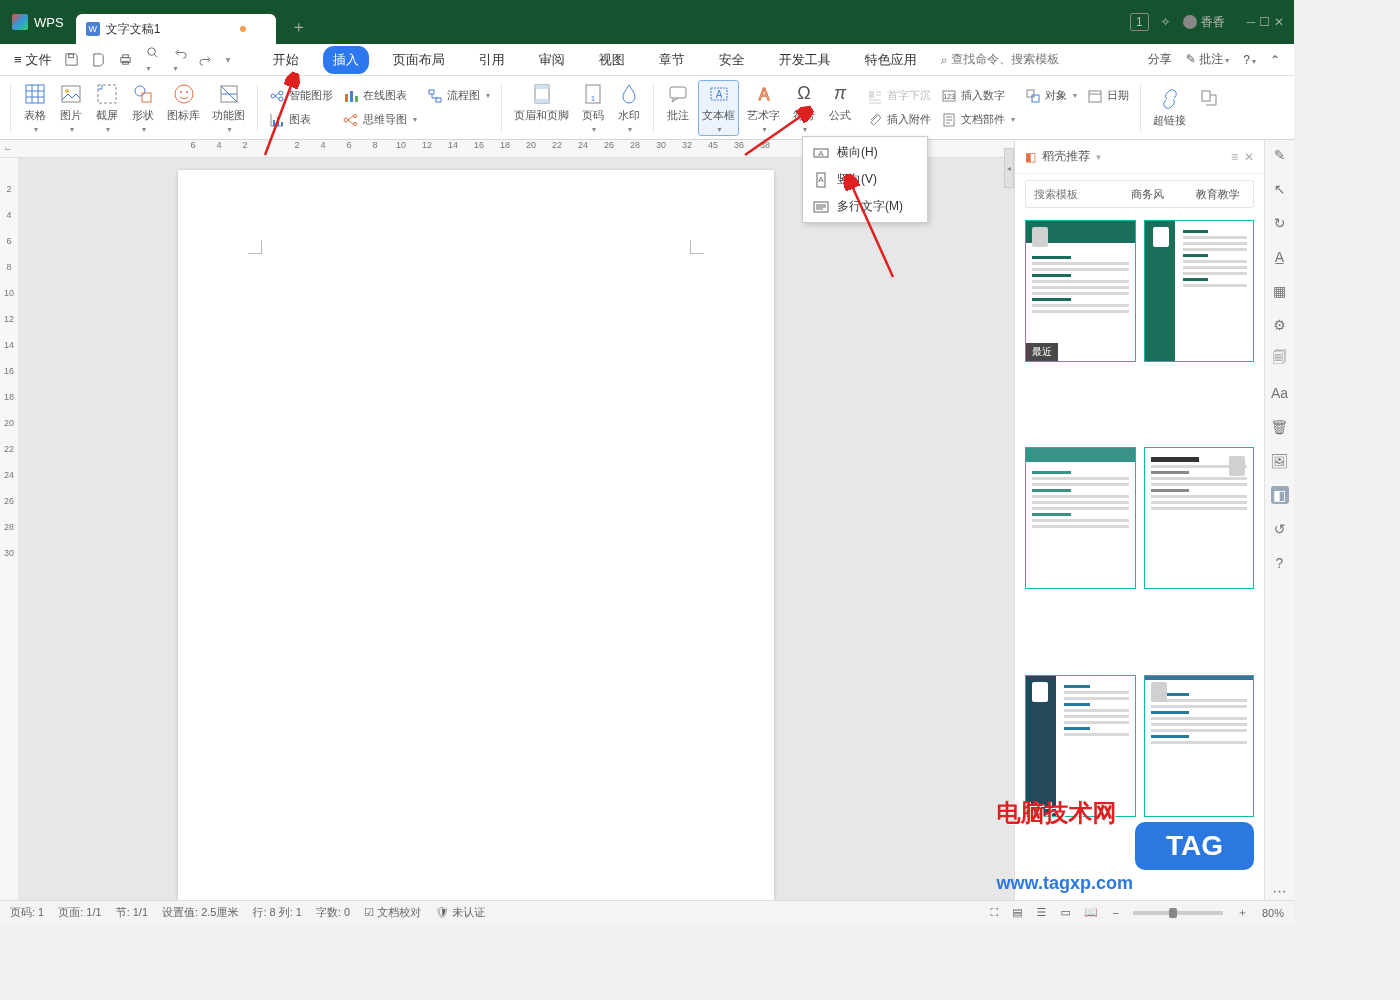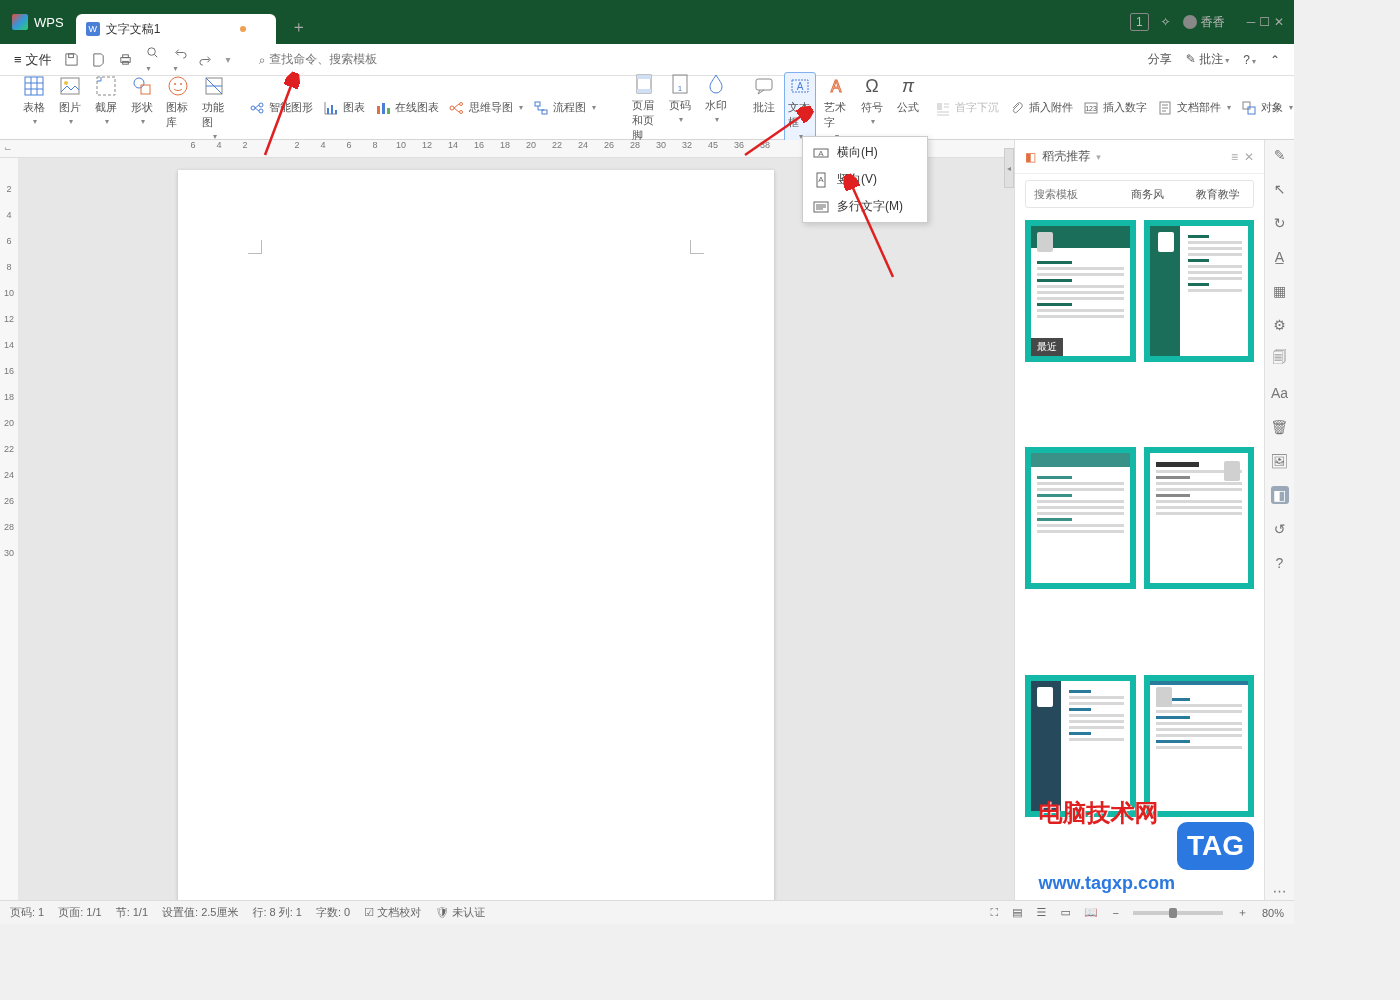--- a/index.html
+++ b/index.html
@@ -30,21 +30,21 @@
 
 
 .ribbon { height: 64px; background: #fff; display: flex; align-items: center; border-bottom: 1px solid #d5d5d5; padding: 0 6px; }
 .rgroup { display: flex; align-items: flex-start; gap: 4px; padding: 4px 4px; }
 .rsep { width: 1px; height: 48px; background: #e5e5e5; margin: 0 4px; }
 .rbig { display: flex; flex-direction: column; align-items: center; gap: 2px; padding: 2px 4px; color: #555; font-size: 11px; cursor: pointer; }
 .rbig .ric { width: 24px; height: 24px; display: flex; align-items: center; justify-content: center; }
 .rbig.highlighted { border: 1px solid #7fb0ef; background: #eaf3ff; border-radius: 3px; padding: 1px 3px; }
 .rsmall { display: flex; align-items: center; gap: 4px; padding: 2px 3px; color: #555; font-size: 11px; white-space: nowrap; }
 .rsmall.disabled { color: #bbb; }
-.rcol { display: flex; gap: 4px; justify-content: center; }
+.rcol { display: flex; flex-direction: column; gap: 4px; justify-content: center; }
 .dd::after { content: "▾"; font-size: 8px; margin-left: 2px; color: #888; }
 
 
 .dropdown-menu { position: absolute; top: 136px; left: 802px; width: 126px; background: #fff; border: 1px solid #ccc; box-shadow: 2px 2px 6px rgba(0,0,0,0.15); z-index: 100; padding: 2px 0; }
 .dd-item { display: flex; align-items: center; gap: 8px; padding: 5px 10px; font-size: 12px; color: #333; cursor: pointer; }
 .dd-icon { width: 16px; height: 16px; display: flex; align-items: center; justify-content: center; color: #666; }
 
 
 .arrow { position: absolute; stroke: #e02020; stroke-width: 2.5; fill: none; z-index: 200; }
 
@@ -67,21 +67,21 @@
 .rp-hero { text-align: center; padding: 14px 8px 10px; }
 .rp-hero-title { font-size: 16px; font-weight: bold; color: #222; }
 .rp-hero-sub { font-size: 11px; color: #888; margin-top: 6px; }
 .rp-tabs { display: flex; border: 1px solid #e5e5e5; border-radius: 3px; margin: 6px 10px; height: 28px; }
 .rp-tab { flex: 1; display: flex; align-items: center; justify-content: center; font-size: 11px; color: #555; }
 .rp-search { flex: 1; display: flex; align-items: center; padding: 0 8px; }
 .rp-search input { border: none; outline: none; width: 100%; font-size: 11px; color: #999; }
 .rp-tags { display: flex; flex-wrap: wrap; gap: 6px; padding: 4px 10px 8px; }
 .rp-tag { background: #f2f2f2; padding: 4px 8px; font-size: 11px; color: #555; border-radius: 2px; }
 .rp-grid { flex: 1; overflow: auto; padding: 6px 10px; display: grid; grid-template-columns: 1fr 1fr; gap: 8px; }
-.tpl { width: 100%; height: 142px; border: 6px solid #14b8a6; background: #fff; position: relative; overflow: hidden; font-size: 6px; color: #888; }
+.tpl { width: 100%; height: 142px; border: 1px solid #14b8a6; background: #fff; position: relative; overflow: hidden; font-size: 6px; color: #888; }
 .tpl .hdr { height: 22px; background: #1a6e5a; }
 .tpl .side { position: absolute; left: 0; top: 0; bottom: 0; width: 30px; background: #1a6e5a; }
 .tpl .photo { position: absolute; top: 6px; left: 6px; width: 16px; height: 20px; background: #d0d0d0; border-radius: 2px; }
 .tpl .lines { padding: 6px; }
 .tpl .line { height: 3px; background: #d8d8d8; margin: 3px 0; }
 .tpl .line.accent { background: #1a6e5a; width: 40%; }
 .tpl.blue .hdr, .tpl.blue .side, .tpl.blue .line.accent { background: #2a7b9b; }
 .tpl.tealgrey .hdr { background: #3a9188; height: 14px; }
 .tpl .badge { position: absolute; bottom: 0; left: 0; background: rgba(40,40,40,0.85); color: #fff; font-size: 10px; padding: 2px 6px; }
 
@@ -91,21 +91,21 @@
 .rightrail .railic.active { background: #9aa8b8; color: #fff; border-radius: 3px; padding: 2px; }
 
 
 .statusbar { position: absolute; bottom: 0; left: 0; right: 0; height: 24px; background: #f4f4f4; border-top: 1px solid #ddd; display: flex; align-items: center; padding: 0 10px; font-size: 11px; color: #666; gap: 14px; }
 .statusbar .spacer { flex: 1; }
 
 
 .wm { position: absolute; bottom: 30px; right: 40px; display: flex; align-items: center; gap: 2px; z-index: 300; }
 .wm-text { font-size: 24px; font-weight: bold; color: #e02020; text-shadow: 1px 1px 0 #fff; }
 .wm-url { font-size: 18px; color: #2a78e0; font-weight: bold; margin-top: 44px; }
-.wm-tag { background: #2a78e0; color: #fff; font-size: 28px; font-weight: bold; padding: 8px 10px; border-radius: 10px; }
+.wm-tag { background: #2a78e0; color: #fff; font-size: 28px; font-weight: bold; padding: 8px 31px; border-radius: 10px; }
 
 
 .panel-toggle { position: absolute; left: 1004px; top: 148px; width: 10px; height: 40px; background: #e0e0e0; border: 1px solid #ccc; display: flex; align-items: center; justify-content: center; font-size: 8px; color: #888; z-index: 50; }
 
 
 svg { display: block; }
 .ic16 { width: 16px; height: 16px; }
 </style>
 </head>
 <body>
@@ -170,20 +170,32 @@
         </svg>
       </span>
     <span>
         <svg class="ic16" viewBox="0 0 16 16">
           <path d="M11 8H4a3 3 0 0 0 0 6" fill="none" stroke="#666"></path>
           <path d="M9 5l3 3-3 3" fill="none" stroke="#666"></path>
         </svg>
       </span>
     <span style="color:#999;font-size:10px;">▾</span>
   </div>
+  <div class="menu-tabs" id="menu-tabs">
+      <span class="menu-tab">开始</span>
+      <span class="menu-tab active">插入</span>
+      <span class="menu-tab">页面布局</span>
+      <span class="menu-tab">引用</span>
+      <span class="menu-tab">审阅</span>
+      <span class="menu-tab">视图</span>
+      <span class="menu-tab">章节</span>
+      <span class="menu-tab">安全</span>
+      <span class="menu-tab">开发工具</span>
+      <span class="menu-tab">特色应用</span>
+    </div>
   <div class="search-cmd">
     <span>⌕</span>
     <span>查找命令、搜索模板</span>
   </div>
   <div class="menubar-right">
     <span>分享</span>
     <span class="dd">✎ <span>批注</span></span>
     <span class="dd">?</span>
     <span>⌃</span>
   </div>

